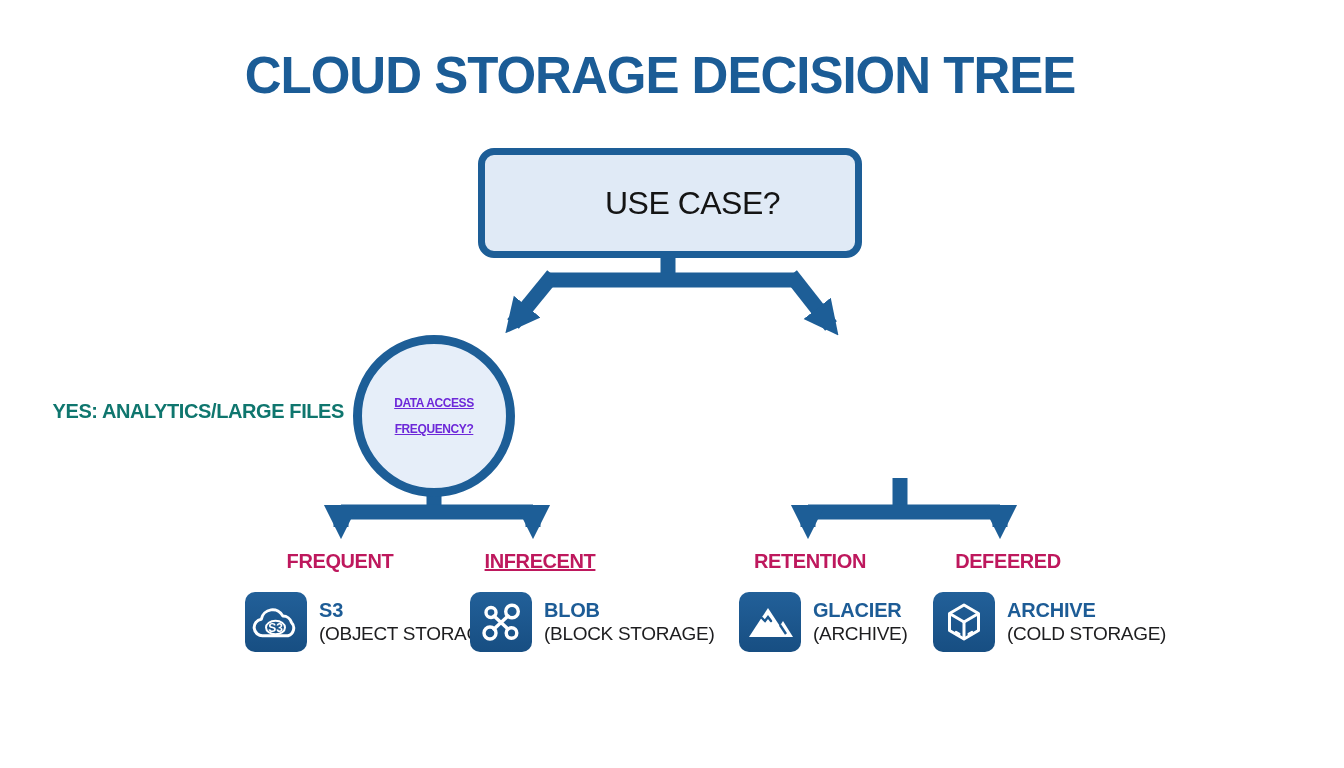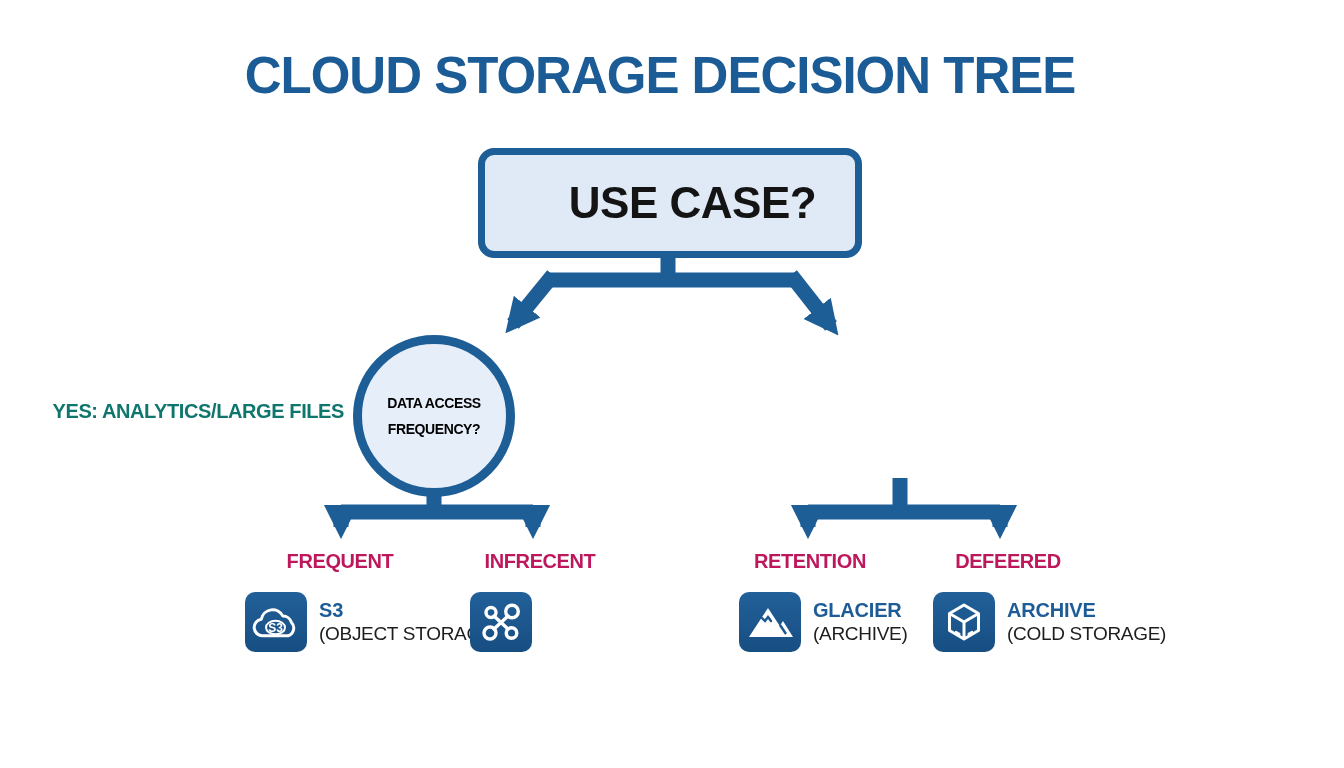--- a/index.html
+++ b/index.html
@@ -9,38 +9,38 @@
   }
   .title{
     position:absolute;left:0;top:46px;width:1320px;text-align:center;
     font-size:51px;font-weight:bold;letter-spacing:-1px;color:#1b5c96;white-space:nowrap;
   }
   .root-box{
     position:absolute;left:478px;top:148px;width:384px;height:110px;box-sizing:border-box;
     border:7px solid #1d5e97;border-radius:16px;background:#e0eaf6;
     display:flex;align-items:center;justify-content:center;
   }
-  .root-box .root-label{font-size:44px;font-weight:bold;color:#141414;letter-spacing:-0.5px;margin-left:45px;}
+  .root-box .root-label{font-size:32px;font-weight:normal;color:#141414;letter-spacing:-0.5px;margin-left:45px;}
   .connectors{position:absolute;left:0;top:0;width:1344px;height:768px;}
   .q-circle{
     position:absolute;box-sizing:border-box;border:9px solid #1d5e97;border-radius:50%;
     background:#e6eef9;display:flex;flex-direction:column;align-items:center;justify-content:center;
     text-align:center;
   }
   .q-circle.left{left:353px;top:335px;width:162px;height:162px;}
   .q-circle.right{left:818px;top:333px;width:164px;height:164px;}
-  .q-line{font-size:14px;line-height:26px;font-weight:bold;color:#000000;letter-spacing:-0.4px;white-space:nowrap;}
+  .q-line{font-size:12px;line-height:26px;font-weight:bold;color:#6d28d9;letter-spacing:-0.4px;white-space:nowrap;text-decoration:underline;}
   .side-label{position:absolute;font-size:20px;font-weight:bold;color:#0f766e;letter-spacing:-0.4px;}
   .side-label.left{left:40px;top:400px;width:304px;text-align:right;white-space:nowrap;}
   .side-label.right{left:1002px;top:396px;line-height:25px;text-align:left;}
   .branch-label{
     position:absolute;top:550px;transform:translateX(-50%);
     font-size:20px;font-weight:bold;color:#be185d;letter-spacing:-0.4px;white-space:nowrap;
   }
-  .bl-1{left:340px;} .bl-2{left:540px;} .bl-3{left:810px;} .bl-4{left:1008px;}
+  .bl-1{left:340px;} .bl-2{left:540px;text-decoration:underline;} .bl-3{left:810px;} .bl-4{left:1008px;}
   .product{position:absolute;top:592px;display:flex;align-items:center;}
   .p-1{left:245px;} .p-2{left:470px;} .p-3{left:723px;padding-left:16px;} .p-4{left:933px;}
   .tile{
     width:62px;height:60px;border-radius:10px;flex:0 0 auto;
     background:linear-gradient(180deg,#226099 0%,#174e82 100%);
     display:flex;align-items:center;justify-content:center;
   }
   .p-text{margin-left:12px;display:flex;flex-direction:column;justify-content:center;}
   .p-name{font-size:20px;font-weight:bold;color:#1d5c96;letter-spacing:-0.2px;line-height:24px;white-space:nowrap;}
   .p-sub{font-size:19px;color:#1d1d1f;letter-spacing:-0.3px;line-height:24px;white-space:nowrap;}
@@ -113,20 +113,24 @@
         <g stroke="#ffffff" stroke-width="3.4" fill="none" stroke-linecap="round">
           <line x1="24" y1="24" x2="38" y2="37"></line>
           <line x1="24" y1="37" x2="38" y2="24"></line>
           <circle cx="21" cy="20.5" r="5"></circle>
           <circle cx="42" cy="19.5" r="6.3"></circle>
           <circle cx="20" cy="41" r="6"></circle>
           <circle cx="41.5" cy="41" r="5.3"></circle>
         </g>
       </svg>
     </div>
+    <div class="p-text">
+      <span class="p-name">BLOB</span>
+      <span class="p-sub">(BLOCK STORAGE)</span>
+    </div>
   </div>
 
   <div class="product p-3">
     <div class="tile">
       <svg width="62" height="60" viewBox="0 0 62 60">
         <polygon points="10,45 29,16 48,45" fill="#ffffff"></polygon>
         <polygon points="34,45 44,29 54,45" fill="#ffffff"></polygon>
         <polyline points="23,26 26,29 29,25 32,29" fill="none" stroke="#1b578f" stroke-width="2.4" stroke-linecap="round"></polyline>
         <line x1="41" y1="33" x2="47" y2="42" stroke="#1b578f" stroke-width="2.4"></line>
       </svg>

